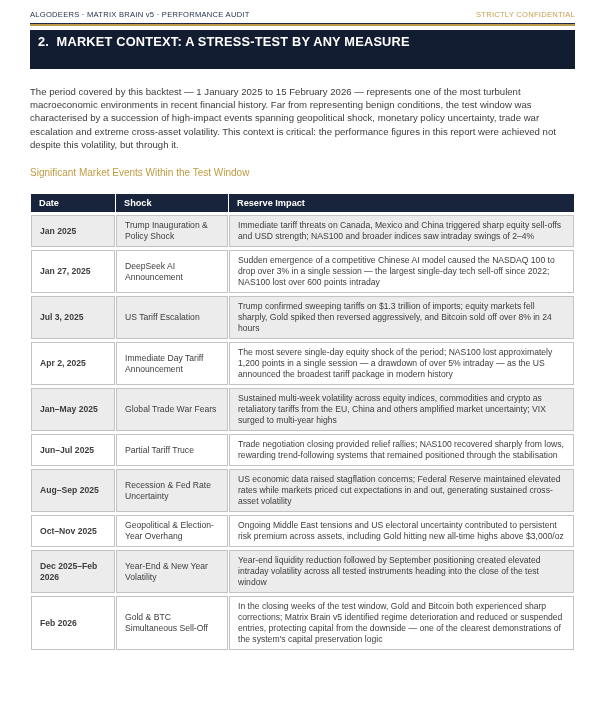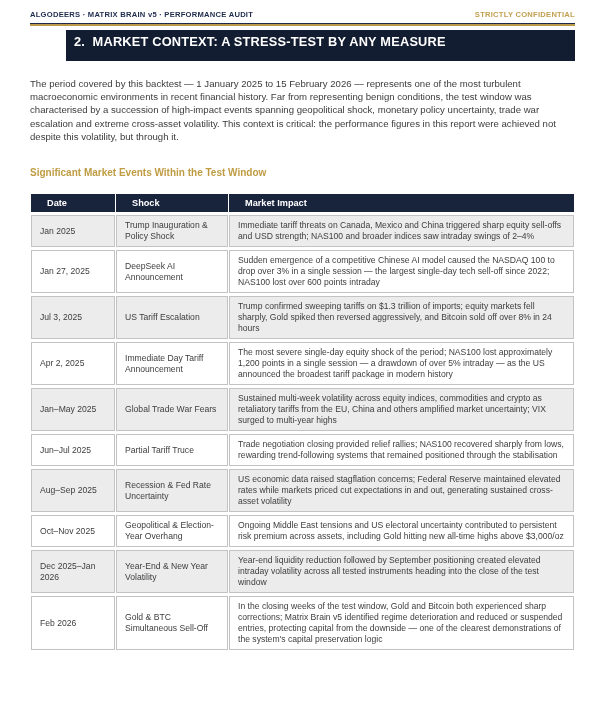--- a/index.html
+++ b/index.html
@@ -8,89 +8,88 @@
     width: 600px; height: 726px;
     font-family: "Liberation Sans", sans-serif;
     color: #3d3d3d;
     overflow: hidden;
   }
   .page { width: 600px; height: 726px; padding: 10px 25px 0 30px; }
 
   
   .doc-header {
     display: flex; justify-content: space-between; align-items: flex-end;
-    font-size: 7.6px; font-weight: bold; letter-spacing: 0.25px;
+    font-size: 7.6px; font-weight: normal; letter-spacing: 0.25px;
     padding-bottom: 4px;
   }
   .doc-header .left  { color: #1d2b4c; }
   .doc-header .right { color: #c2a050; }
   .header-rule {
     height: 3px;
     border-top: 1px solid #1b2a4a;
     background: #bd9a4a;
   }
 
   
   .section-title {
     margin-top: 4px;
     background: #131d31;
     color: #ffffff;
     font-weight: bold;
     font-size: 12.8px;
     letter-spacing: 0.2px;
-    padding: 4px 8px 12px 8px;
-    margin-left: 36px;
+    padding: 4px 8px 20px 8px;
   }
 
   
   .intro {
     margin-top: 16px;
     font-size: 9.6px;
     line-height: 1.38;
     color: #3c3c3c;
   }
 
   
   .sub-heading {
-    margin-top: 24px;
+    margin-top: 16px;
     color: #bf9c42;
-    font-weight: bold;
+    font-weight: normal;
     font-size: 10px;
   }
 
   
   table.events {
     margin-top: 13px;
     width: 100%;
     border-collapse: separate;
     border-spacing: 1px 3px;
     table-layout: fixed;
   }
   table.events th {
     background: #18233c;
     color: #ffffff;
     text-align: left;
     font-size: 9.2px;
     font-weight: bold;
-    padding: 4px 16px;
+    padding: 4px 8px;
   }
   table.events td {
     border: 1px solid #c3c3c3;
     background: #ffffff;
     padding: 4px 8px;
     vertical-align: middle;
     font-size: 8.6px;
     line-height: 1.28;
     color: #3d3d3d;
   }
   table.events tbody tr:nth-child(odd) td { background: #ececec; }
   .col-date   { width: 84px; }
   .col-event  { width: 112px; }
   td.col-date {
-    font-weight: normal;
+    font-weight: bold;
     color: #1f3254;
     font-size: 8.8px;
   }
 </style>
 </head>
 <body>
 
 <div class="page">
 
   <div class="doc-header">
@@ -103,21 +102,21 @@
 
   <p class="intro">The period covered by this backtest — 1 January 2025 to 15 February 2026 — represents one of the most turbulent macroeconomic environments in recent financial history. Far from representing benign conditions, the test window was characterised by a succession of high-impact events spanning geopolitical shock, monetary policy uncertainty, trade war escalation and extreme cross-asset volatility. This context is critical: the performance figures in this report were achieved not despite this volatility, but through it.</p>
 
   <div class="sub-heading">Significant Market Events Within the Test Window</div>
 
   <table class="events">
     <thead>
       <tr>
         <th class="col-date">Date</th>
         <th class="col-event">Shock</th>
-        <th class="col-impact">Market Impact</th>
+        <th class="col-impact">Reserve Impact</th>
       </tr>
     </thead>
     <tbody>
         <tr>
           <td class="col-date">Jan 2025</td>
           <td class="col-event">Trump Inauguration &amp; Policy Shock</td>
           <td class="col-impact">Immediate tariff threats on Canada, Mexico and China triggered sharp equity sell-offs and USD strength; NAS100 and broader indices saw intraday swings of 2–4%</td>
         </tr>
         <tr>
           <td class="col-date">Jan 27, 2025</td>
@@ -148,21 +147,21 @@
           <td class="col-date">Aug–Sep 2025</td>
           <td class="col-event">Recession &amp; Fed Rate Uncertainty</td>
           <td class="col-impact">US economic data raised stagflation concerns; Federal Reserve maintained elevated rates while markets priced cut expectations in and out, generating sustained cross-asset volatility</td>
         </tr>
         <tr>
           <td class="col-date">Oct–Nov 2025</td>
           <td class="col-event">Geopolitical &amp; Election-Year Overhang</td>
           <td class="col-impact">Ongoing Middle East tensions and US electoral uncertainty contributed to persistent risk premium across assets, including Gold hitting new all-time highs above $3,000/oz</td>
         </tr>
         <tr>
-          <td class="col-date">Dec 2025–Jan 2026</td>
+          <td class="col-date">Dec 2025–Feb 2026</td>
           <td class="col-event">Year-End &amp; New Year Volatility</td>
           <td class="col-impact">Year-end liquidity reduction followed by September positioning created elevated intraday volatility across all tested instruments heading into the close of the test window</td>
         </tr>
         <tr>
           <td class="col-date">Feb 2026</td>
           <td class="col-event">Gold &amp; BTC Simultaneous Sell-Off</td>
           <td class="col-impact">In the closing weeks of the test window, Gold and Bitcoin both experienced sharp corrections; Matrix Brain v5 identified regime deterioration and reduced or suspended entries, protecting capital from the downside — one of the clearest demonstrations of the system's capital preservation logic</td>
         </tr>
       </tbody>
   </table>

